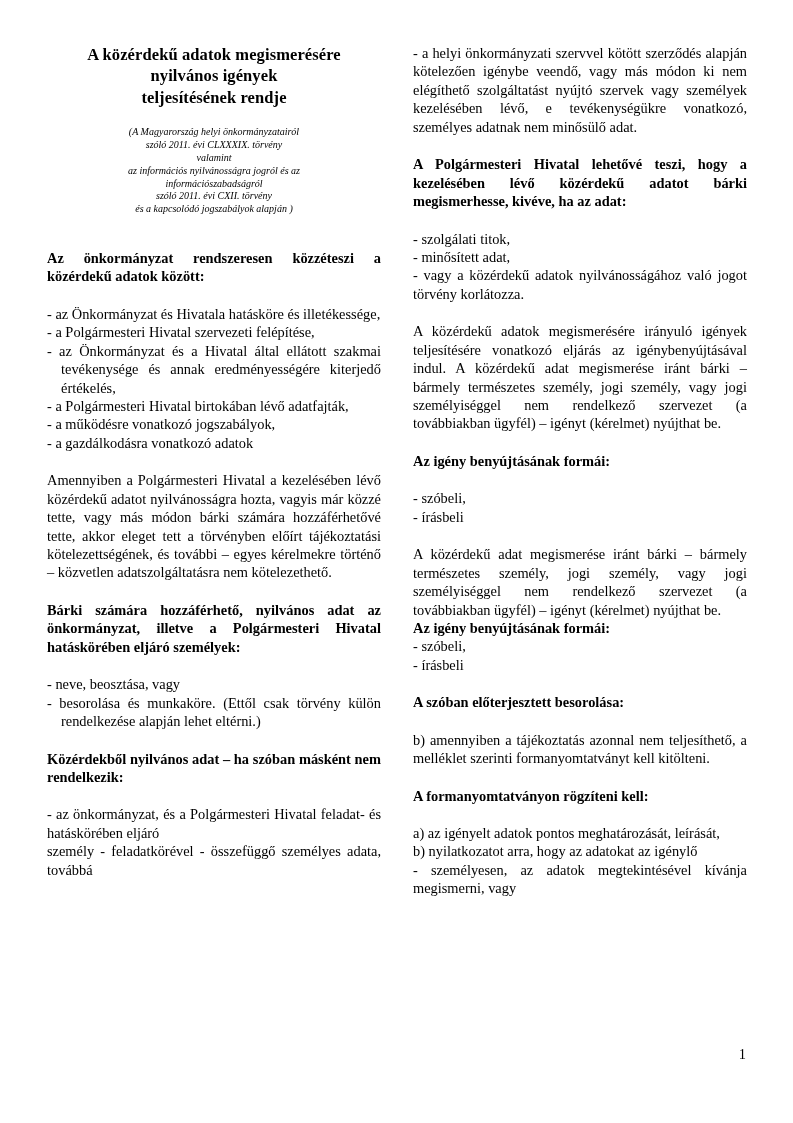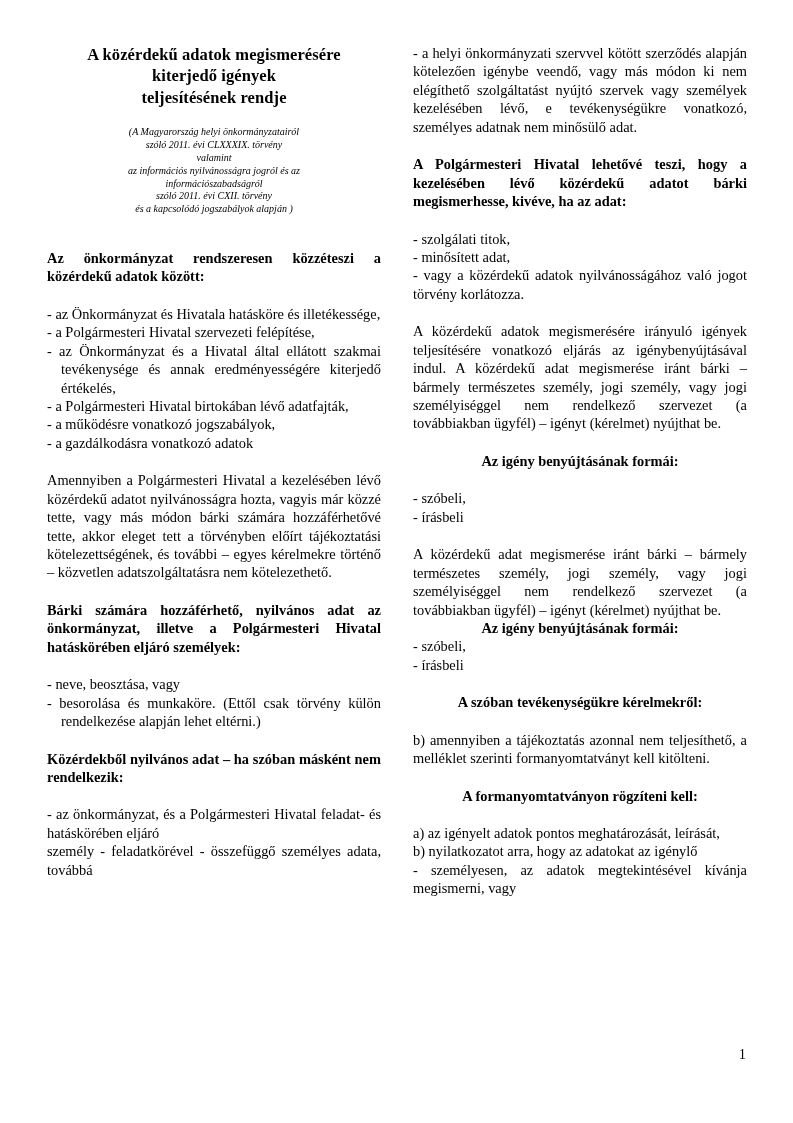--- a/index.html
+++ b/index.html
@@ -60,21 +60,21 @@
     line-height: 1.28;
     text-align: justify;
     text-justify: inter-word;
     margin: 0;
     hyphens: none;
   }
   .para.bold {
     font-weight: bold;
   }
   .para.left-align {
-    text-align: center;
+    text-align: left;
   }
   .spacer-lg { height: 19px; }
   .spacer-md { height: 14px; }
 
   
   .li {
     font-size: 14.4px;
     line-height: 1.28;
     text-align: justify;
     margin: 0;
@@ -100,21 +100,21 @@
 <body>
 
 <div class="page">
 
   <div class="columns">
 
     <div class="column">
 
       <div class="doc-title">
         <span class="tline">A közérdekű adatok megismerésére</span>
-        <span class="tline">kiterjedő igények</span>
+        <span class="tline">nyilvános igények</span>
         <span class="tline">teljesítésének rendje</span>
       </div>
 
       <div class="doc-subtitle">
         <span class="sline">(A Magyarország helyi önkormányzatairól</span>
         <span class="sline">szóló 2011. évi CLXXXIX. törvény</span>
         <span class="sline">valamint</span>
         <span class="sline">az információs nyilvánosságra jogról és az</span>
         <span class="sline">információszabadságról</span>
         <span class="sline">szóló 2011. évi CXII. törvény</span>
@@ -189,21 +189,21 @@
       <div class="spacer-lg"></div>
 
       <p class="para">A közérdekű adat megismerése iránt bárki – bármely természetes személy, jogi személy, vagy jogi személyiséggel nem rendelkező szervezet (a továbbiakban ügyfél) – igényt (kérelmet) nyújthat be.</p>
 
       <p class="para bold left-align">Az igény benyújtásának formái:</p>
       <p class="li flush">- szóbeli,</p>
       <p class="li flush">- írásbeli</p>
 
       <div class="spacer-lg"></div>
 
-      <p class="para bold left-align">A szóban tevékenységükre kérelmekről:</p>
+      <p class="para bold left-align">A szóban előterjesztett besorolása:</p>
 
       <div class="spacer-lg"></div>
 
       <p class="li">b) amennyiben a tájékoztatás azonnal nem teljesíthető, a melléklet szerinti formanyomtatványt kell kitölteni.</p>
 
       <div class="spacer-lg"></div>
 
       <p class="para bold left-align">A formanyomtatványon rögzíteni kell:</p>
 
       <div class="spacer-lg"></div>

